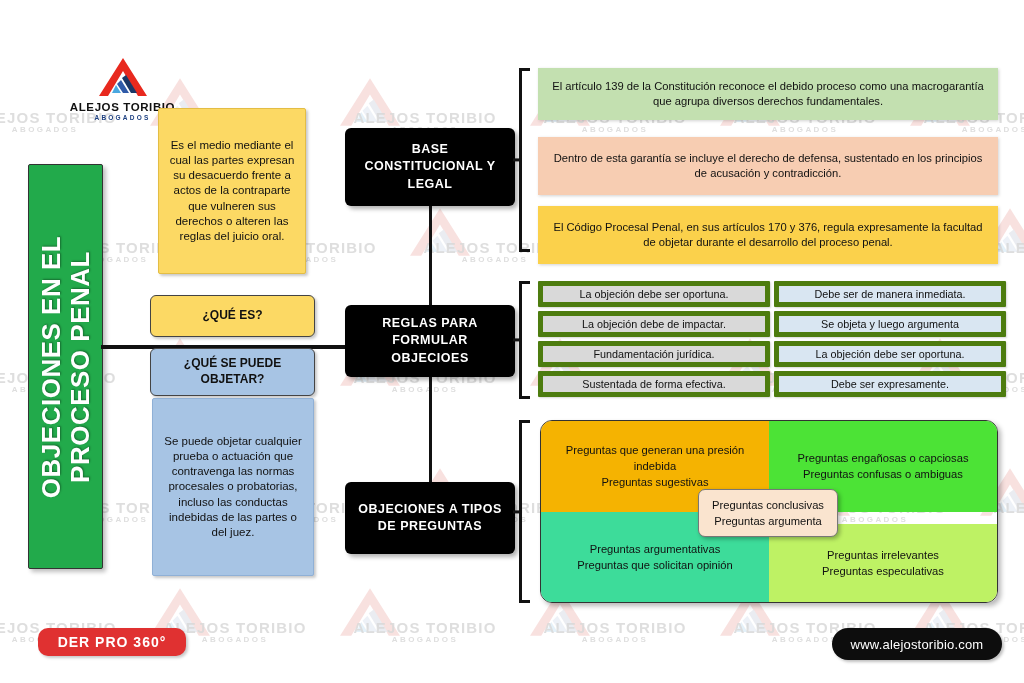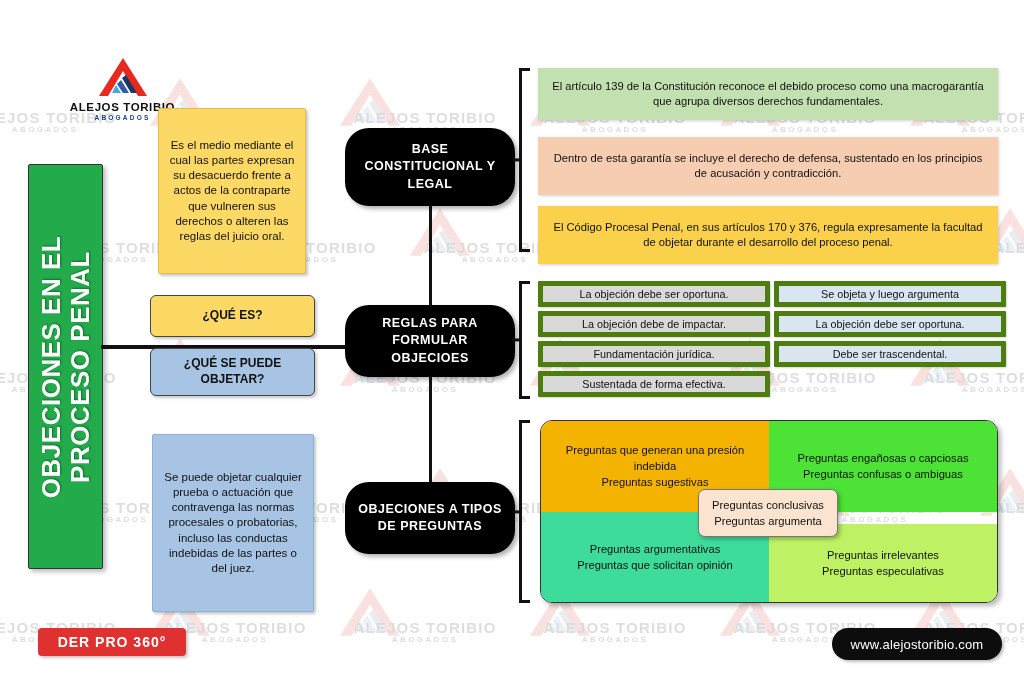--- a/index.html
+++ b/index.html
@@ -49,25 +49,25 @@
   .card {
     position:absolute; border-radius:6px; border:1.2px solid #444;
     display:flex; align-items:center; justify-content:center; text-align:center;
     padding:8px 10px; line-height:1.32;
     box-shadow:2px 2px 3px rgba(0,0,0,.22);
   }
 
   #c-ques      { left:158px; top:108px; width:148px; height:166px; background:#fcd964; border:1px solid #e3bd45; border-radius:2px; font-size:11.5px; }
   #c-quees     { left:150px; top:295px; width:165px; height:42px; background:#fcd964; font-weight:700; font-size:12px; }
   #c-objetar   { left:150px; top:348px; width:165px; height:48px; background:#a7c4e4; font-weight:700; font-size:12px; }
-  #c-objetar-body { left:152px; top:398px; width:162px; height:178px; background:#a7c4e4; border:1px solid #8fb0d6; border-radius:2px; font-size:11.5px;margin-top:36px; }
+  #c-objetar-body { left:152px; top:398px; width:162px; height:178px; background:#a7c4e4; border:1px solid #8fb0d6; border-radius:2px; font-size:11.5px; }
 
   
   .node {
-    position:absolute; background:#000; color:#fff; border-radius:24px;
+    position:absolute; background:#000; color:#fff; border-radius:6px;
     display:flex; align-items:center; justify-content:center; text-align:center;
     font-weight:700; font-size:12.5px; letter-spacing:.5px; line-height:1.38;
     box-shadow:3px 3px 4px rgba(0,0,0,.3); padding:6px 10px;
   }
   #n-base    { left:345px; top:128px; width:170px; height:78px; }
   #n-reglas  { left:345px; top:305px; width:170px; height:72px; }
   #n-tipos   { left:345px; top:482px; width:170px; height:72px; }
 
   
   .conn { position:absolute; background:#111; }
@@ -130,21 +130,21 @@
     position:absolute; left:698px; top:489px; width:140px; height:48px;
     background:#fae4cf; border:1.4px solid #777; border-radius:7px;
     display:flex; flex-direction:column; align-items:center; justify-content:center;
     text-align:center; font-size:11.2px; line-height:1.45;
     box-shadow:2px 2px 4px rgba(0,0,0,.3); z-index:5;
   }
 
   
   #badge {
     position:absolute; left:38px; top:628px; width:148px; height:28px;
-    background:#e03131; border-radius:4px;
+    background:#e03131; border-radius:10px;
     display:flex; align-items:center; justify-content:center;
     color:#fff; font-weight:700; font-size:14px; letter-spacing:1px;
     box-shadow:2px 2px 3px rgba(0,0,0,.22);
   }
   #site {
     position:absolute; right:22px; top:628px; width:170px; height:32px;
     background:#0d0d0d; border-radius:16px;
     display:flex; align-items:center; justify-content:center;
     color:#fff; font-size:13px; letter-spacing:.2px;
     box-shadow:2px 2px 3px rgba(0,0,0,.25);
@@ -479,23 +479,24 @@
   <div class="stmt" id="s-2">Dentro de esta garantía se incluye el derecho de defensa, sustentado en los principios de acusación y contradicción.</div>
   <div class="stmt" id="s-3">El Código Procesal Penal, en sus artículos 170 y 376, regula expresamente la facultad de objetar durante el desarrollo del proceso penal.</div>
 
   <div id="rules-left">
     <div class="rule">La objeción debe ser oportuna.</div>
     <div class="rule">La objeción debe de impactar.</div>
     <div class="rule">Fundamentación jurídica.</div>
     <div class="rule">Sustentada de forma efectiva.</div>
   </div>
   <div id="rules-right">
+    <div class="rule">Debe ser de manera inmediata.</div>
     <div class="rule">Se objeta y luego argumenta</div>
     <div class="rule">La objeción debe ser oportuna.</div>
-    <div class="rule">Debe ser trascendental.</div>
+    <div class="rule">Debe ser expresamente.</div>
   </div>
 
   <div id="quad">
     <div class="quad-cell" id="q-tl">
       <span>Preguntas que generan una presión indebida</span>
       <span>Preguntas sugestivas</span>
     </div>
     <div class="quad-cell" id="q-tr">
       <span>Preguntas engañosas o capciosas</span>
       <span>Preguntas confusas o ambiguas</span>

